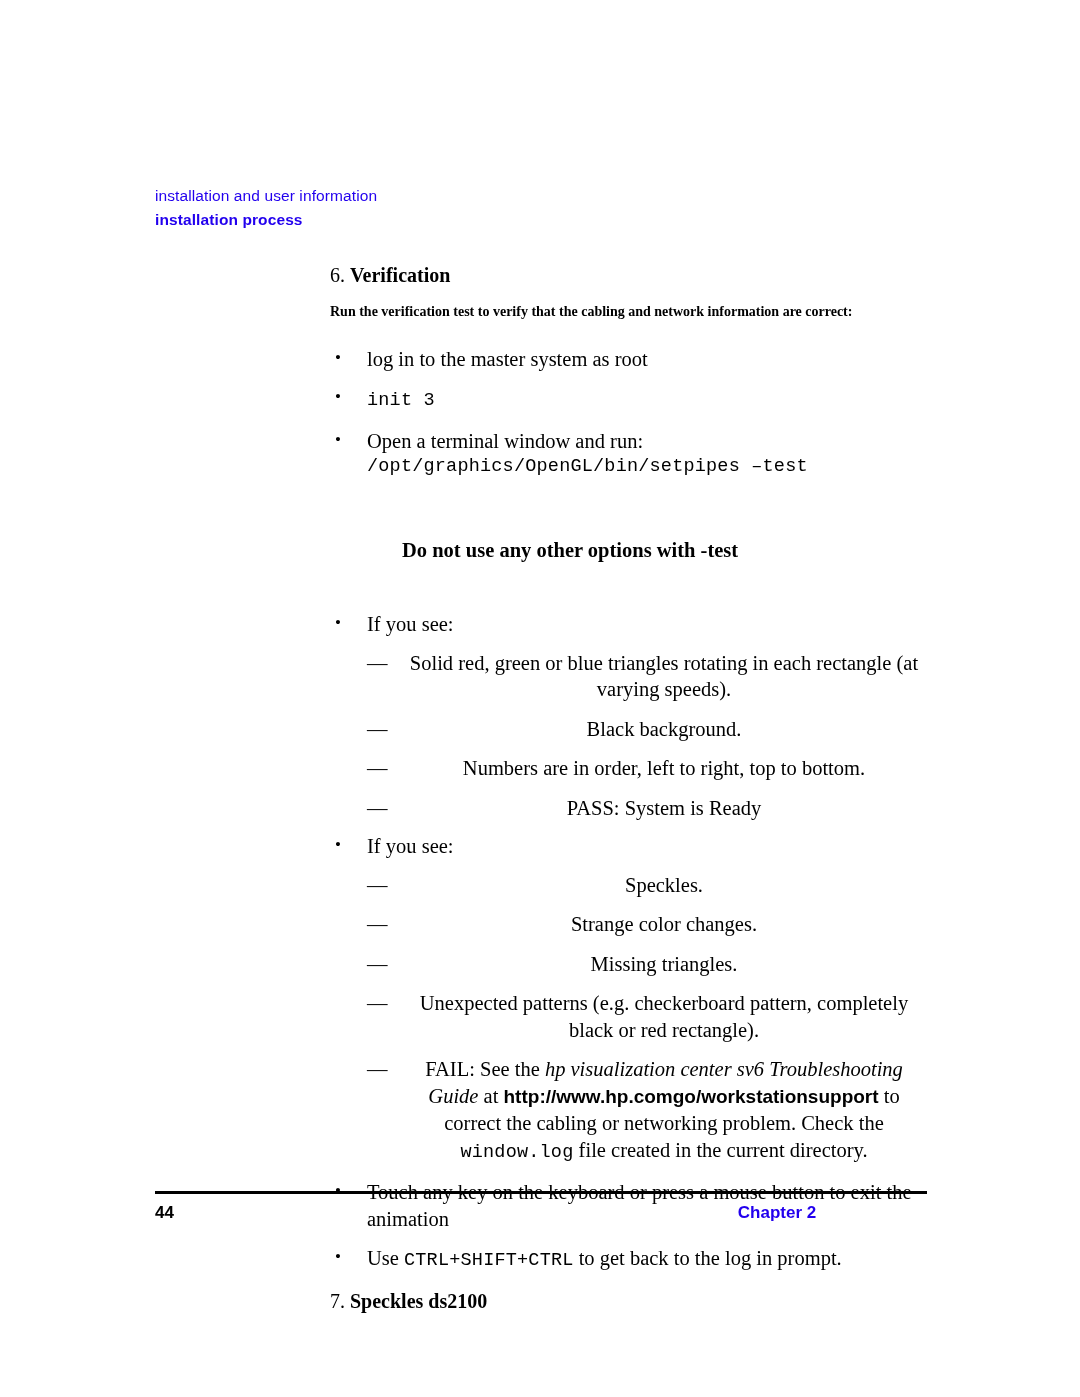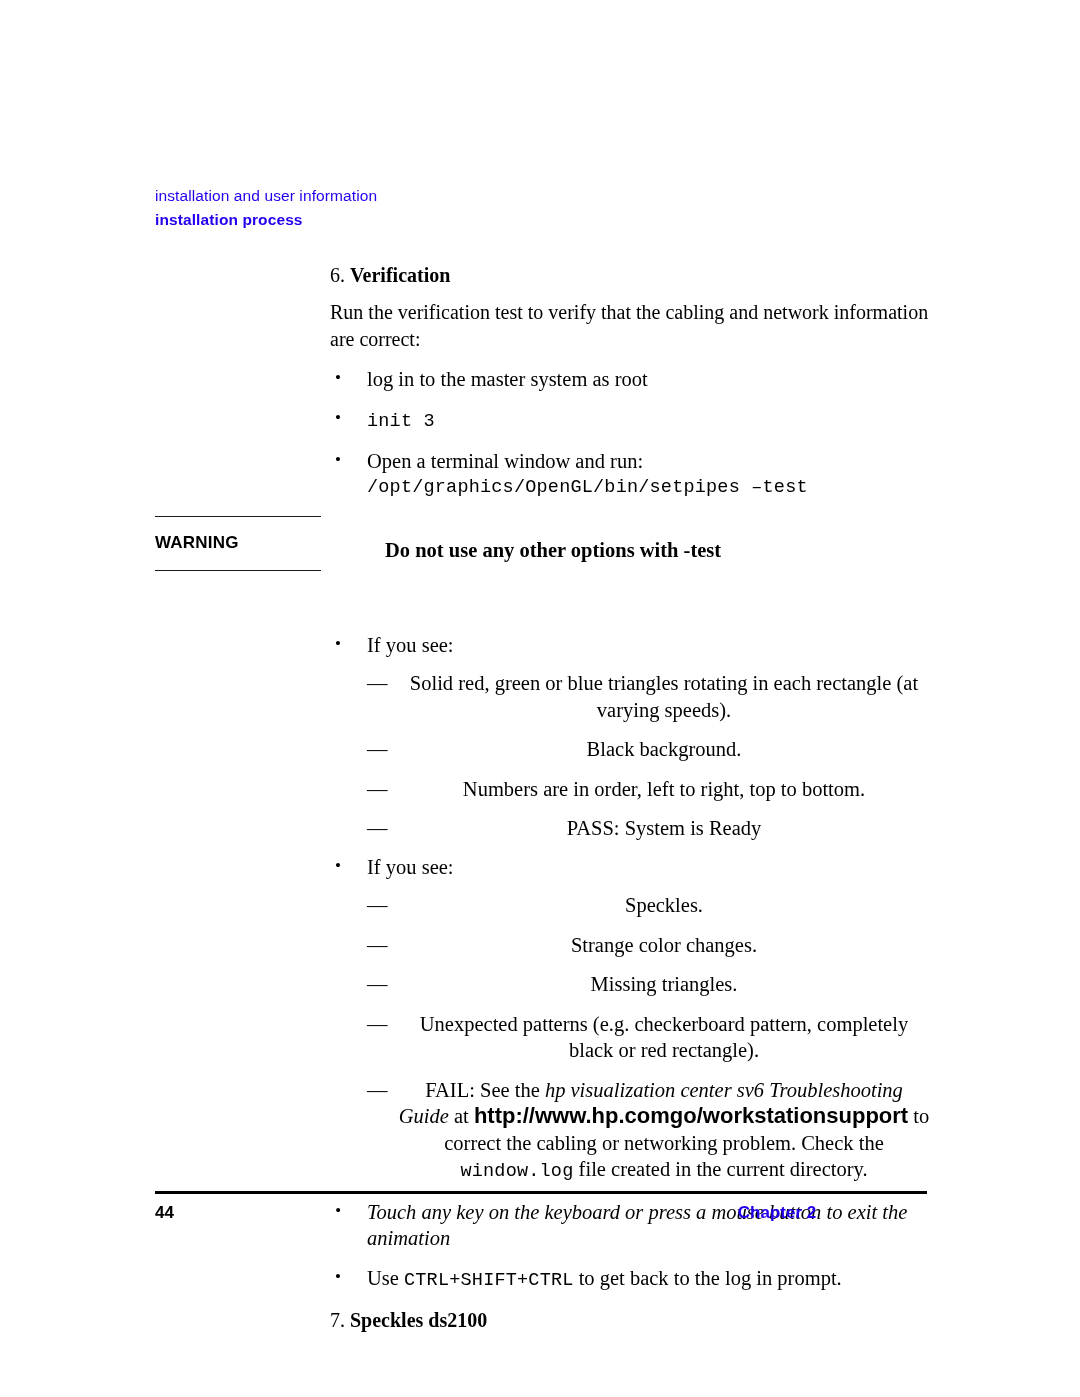--- a/index.html
+++ b/index.html
@@ -61,23 +61,24 @@
     font-family: "Liberation Serif", serif;
     font-size: 20px;
     line-height: 26px;
     margin-bottom: 11px;
     white-space: nowrap;
   }
   .step-head .num { font-weight: normal; }
   .step-head .ttl { font-weight: bold; }
 
   .para {
-    font-size: 20px;
+    font-size: 14px;
     line-height: 26.5px;
-    margin-bottom: 14px;
+    margin-bottom: 20px;
+    font-weight: bold;
   }
 
   
   ul.bul, ul.dash {
     list-style: none;
     margin: 0;
     padding: 0;
   }
   ul.bul > li {
     position: relative;
@@ -123,21 +124,21 @@
     font-family: "Liberation Mono", monospace;
     font-size: 18.5px;
     letter-spacing: .2px;
     line-height: 26px;
     display: block;
   }
   .ital { font-style: italic; }
   .bsans {
     font-family: "Liberation Sans", sans-serif;
     font-weight: bold;
-    font-size: 22px;
+    font-size: 19px;
   }
 
   
   .warn-label-box {
     position: absolute;
     left: 155px;
     top: 516px;
     width: 166px;
   }
   .warn-rule {
@@ -148,21 +149,21 @@
   .warn-label {
     font-family: "Liberation Sans", sans-serif;
     font-weight: bold;
     font-size: 17px;
     letter-spacing: .2px;
     line-height: 20px;
     margin: 16px 0 17px 0;
   }
   .warn-text {
     position: absolute;
-    left: 385px;
+    left: 402px;
     top: 537px;
     font-family: "Liberation Serif", serif;
     font-weight: bold;
     font-size: 20.5px;
     line-height: 26px;
     white-space: nowrap;
   }
 
   
   .footer-rule {
@@ -245,39 +246,34 @@
           <li>Speckles.</li>
           <li>Strange color changes.</li>
           <li>Missing triangles.</li>
           <li>Unexpected patterns (e.g. checkerboard pattern, completely black or red rectangle).</li>
           <li>
             <span>FAIL: See the </span><span class="ital">hp visualization center sv6 Troubleshooting Guide</span><span> at </span><span class="bsans">http://www.hp.comgo/workstationsupport</span><span> to correct the cabling or networking problem. Check the </span><span class="mono">window.log</span><span> file created in the current directory.</span>
           </li>
         </ul>
       </li>
 
-      <li style="margin-top:4px;font-style:italic;">
+      <li style="margin-top:4px;">
         <span>Touch any key on the keyboard or press a mouse button to exit the animation</span>
       </li>
       <li>
         <span>Use </span><span class="mono">CTRL+SHIFT+CTRL</span><span> to get back to the log in prompt.</span>
       </li>
     </ul>
 
     <div class="step-head" style="margin-top:1px;">
       <span class="num">7.</span>
       <span class="ttl">Speckles ds2100</span>
     </div>
 
   </div>
 
-  <div class="warn-label-box">
-    <div class="warn-rule"></div>
-    <div class="warn-label">WARNING</div>
-    <div class="warn-rule"></div>
-  </div>
   <div class="warn-text">Do not use any other options with -test</div>
 
   <div class="footer-rule"></div>
   <div class="footer-left">44</div>
   <div class="footer-right">Chapter 2</div>
 
 </div>
 
 </body></html>

